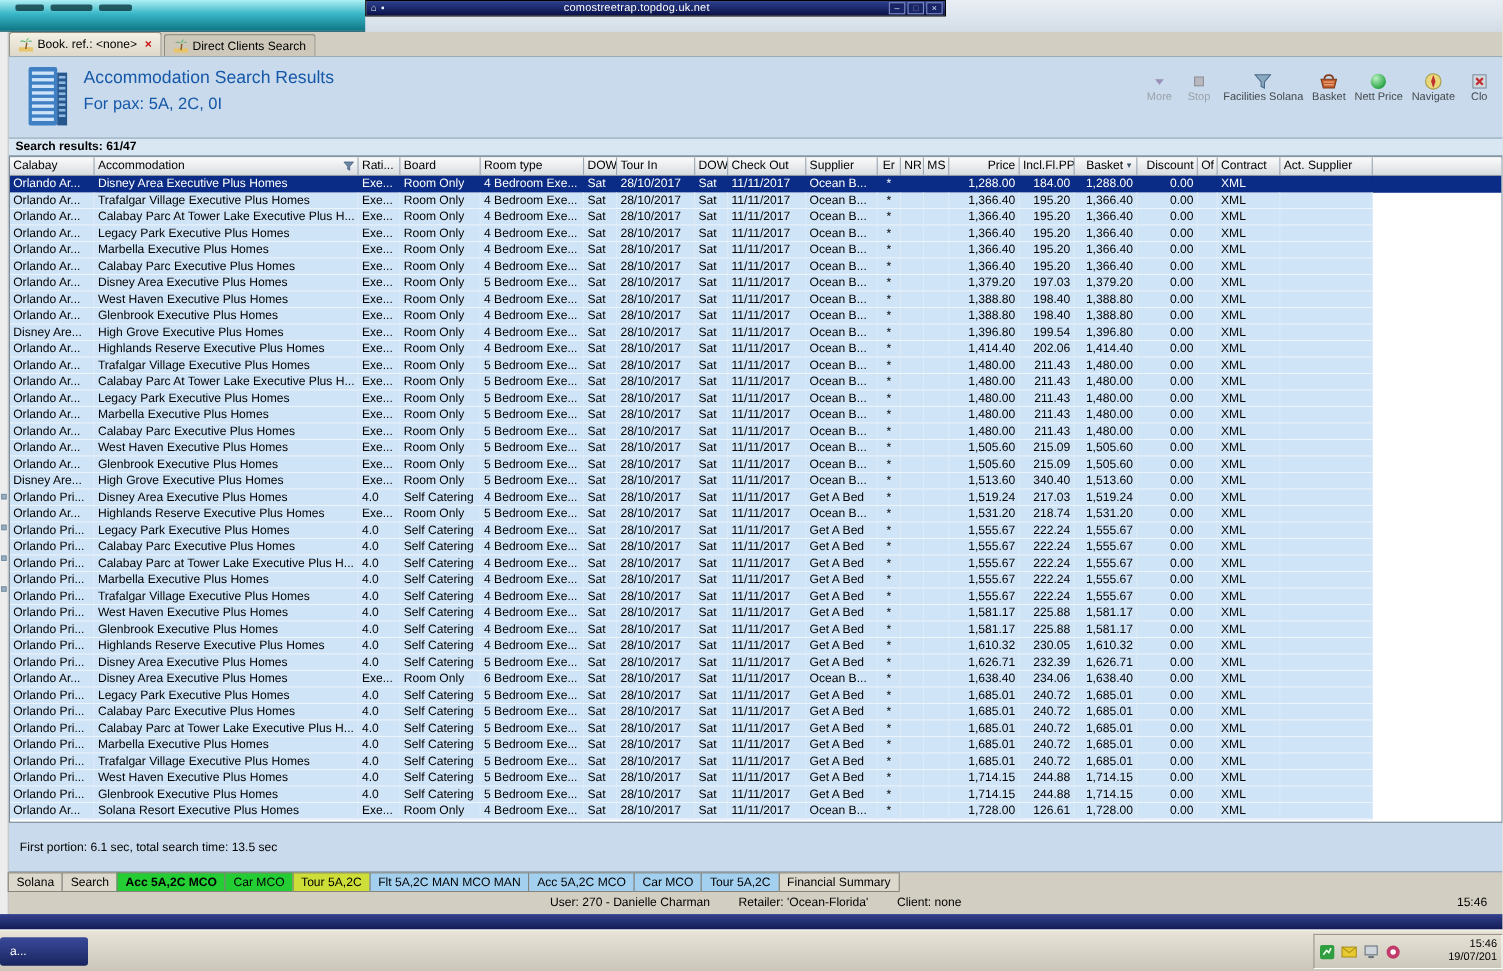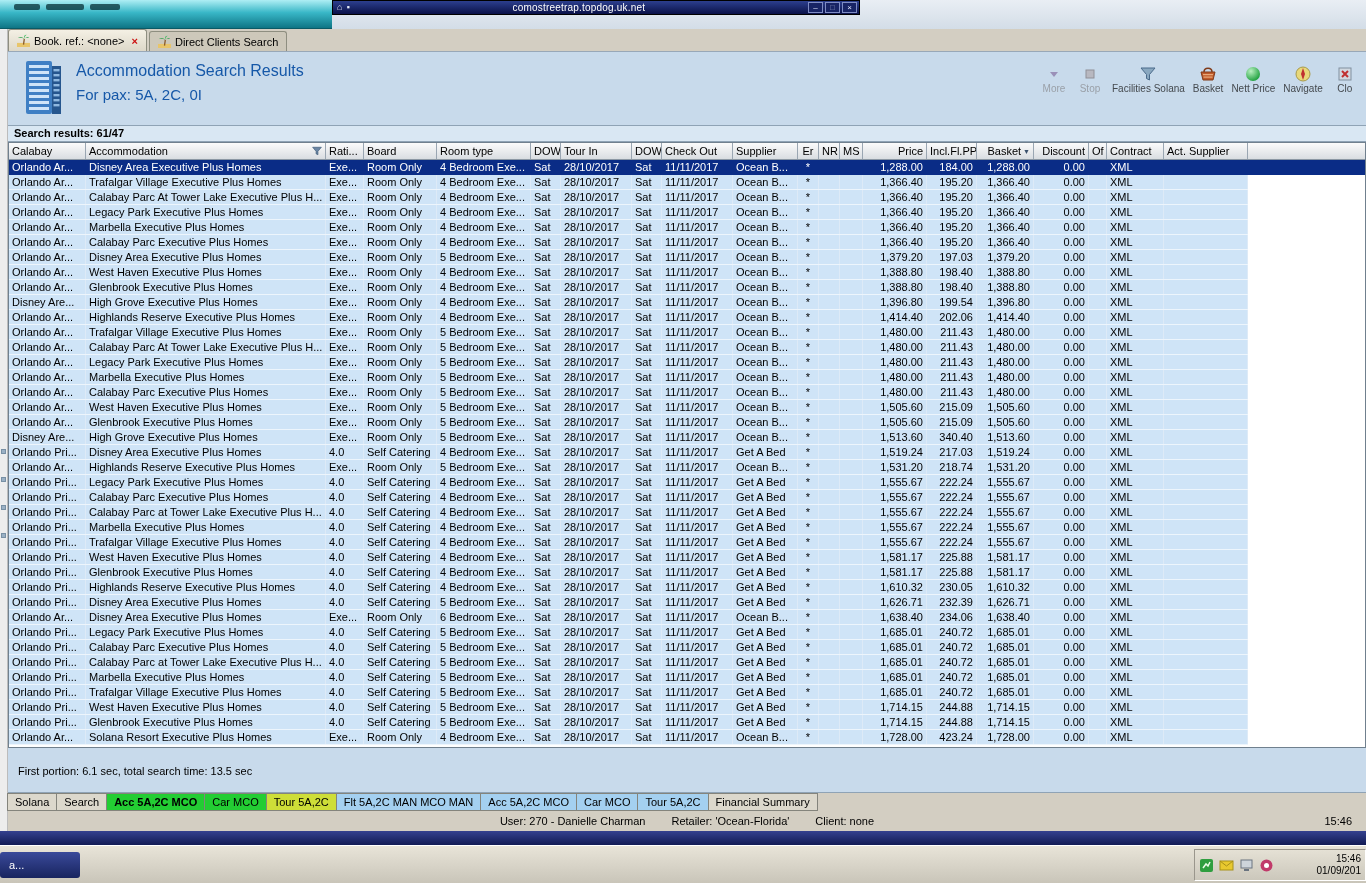--- a/index.html
+++ b/index.html
@@ -1160,21 +1160,21 @@
         <div class="td" style="width: 94px;">4 Bedroom Exe...</div>
         <div class="td" style="width: 30px;">Sat</div>
         <div class="td" style="width: 71px;">28/10/2017</div>
         <div class="td" style="width: 30px;">Sat</div>
         <div class="td" style="width: 71px;">11/11/2017</div>
         <div class="td" style="width: 65px;">Ocean B...</div>
         <div class="td al-center" style="width: 21px;">*</div>
         <div class="td" style="width: 21px;"></div>
         <div class="td" style="width: 23px;"></div>
         <div class="td al-right" style="width: 64px;">1,728.00</div>
-        <div class="td al-right" style="width: 50px;">423.24</div>
+        <div class="td al-right" style="width: 50px;">126.61</div>
         <div class="td al-right" style="width: 57px;">1,728.00</div>
         <div class="td al-right" style="width: 55px;">0.00</div>
         <div class="td" style="width: 18px;"></div>
         <div class="td" style="width: 57px;">XML</div>
         <div class="td" style="width: 84px;"></div>
       </div>
     </div>
 </div>
 
 <div id="timing">First portion: 6.1 sec, total search time: 13.5 sec</div>
@@ -1223,16 +1223,16 @@
         </svg>
       </span>
     <span class="tricon">
         <svg width="15" height="15">
           <circle cx="7.5" cy="7.5" r="6" fill="#c13a6a"></circle>
           <circle cx="7.5" cy="7.5" r="2.5" fill="#fff"></circle>
         </svg>
       </span>
     <span id="tray-clock">
       <span>15:46</span><br>
-      <span>01/09/201</span>
+      <span>19/07/201</span>
     </span>
   </div>
 </div>
 
 </body></html>

